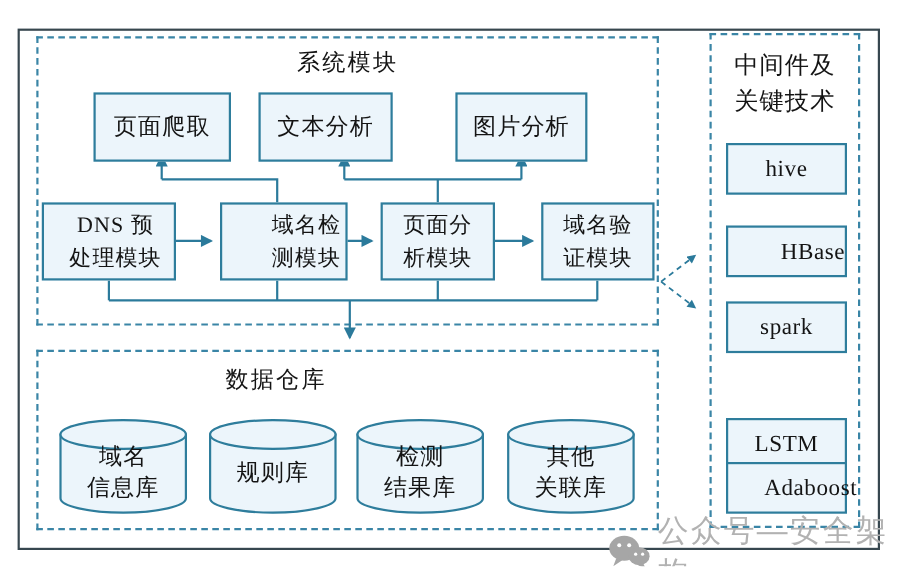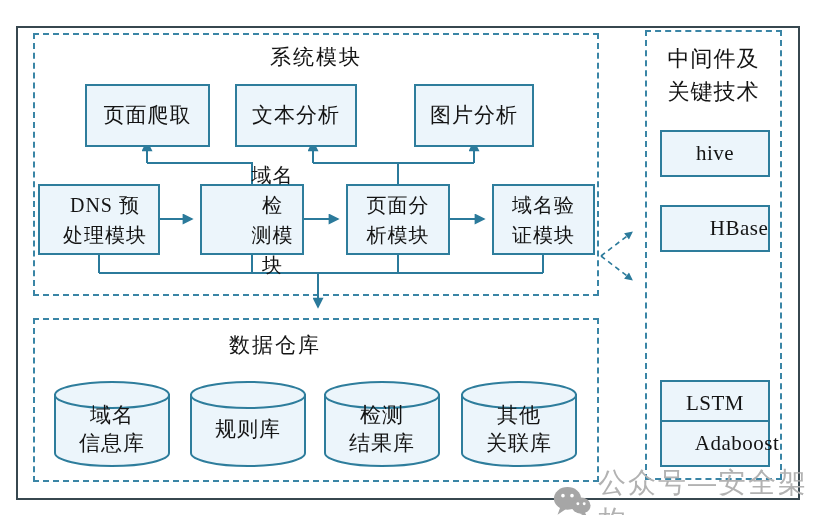--- a/index.html
+++ b/index.html
@@ -15,21 +15,21 @@
   .dash-panel{
     border:2px dashed #3a85a6;box-sizing:border-box;background:transparent;
   }
   #sys-panel{left:33px;top:33px;width:566px;height:263px;}
   #dw-panel{left:33px;top:318px;width:566px;height:164px;}
   #mid-panel{left:645px;top:30px;width:137px;height:450px;}
   .panel-title{
     text-align:center;font-size:21px;letter-spacing:2px;white-space:pre-line;line-height:1.5;
   }
   #sys-title{left:33px;top:42px;width:566px;}
-  #dw-title{left:48px;top:330px;width:454px;}
+  #dw-title{left:24px;top:330px;width:454px;}
   #mid-title{left:645px;top:42px;width:137px;font-size:22px;letter-spacing:1px;}
   .node{
     display:flex;align-items:center;justify-content:center;text-align:center;
     background:#ecf5fb;border:2px solid #2e7d9c;box-sizing:border-box;
     font-size:21px;letter-spacing:1px;white-space:pre-line;line-height:1.5;
   }
   .r1{top:84px;height:63px;}
   .r2{top:184px;height:71px;font-size:20px;}
   .tech{left:660px;width:110px;height:47px;font-size:21px;letter-spacing:0.5px;}
   .cyl-label{
@@ -116,37 +116,38 @@
   <div class="abs panel-title" id="dw-title">数据仓库</div>
   <div class="abs panel-title" id="mid-title">中间件及
 关键技术</div>
 
   <div class="abs node r1" style="left:85px;width:125px;">页面爬取</div>
   <div class="abs node r1" style="left:235px;width:122px;">文本分析</div>
   <div class="abs node r1" style="left:414px;width:120px;">图片分析</div>
 
   <div class="abs node r2" style="left:38px;width:122px;padding-left:12px;">DNS 预
 处理模块</div>
-  <div class="abs node r2" style="left:200px;width:104px;padding-left:41px;">域名检
+  <div class="abs node r2" style="left:200px;width:116px;padding-left:41px;">域名检
 测模块</div>
   <div class="abs node r2" style="left:346px;width:104px;">页面分
 析模块</div>
   <div class="abs node r2" style="left:492px;width:103px;">域名验
 证模块</div>
 
   <div class="abs cyl-label" style="left:55px;">域名
 信息库</div>
   <div class="abs cyl-label" style="left:191px;">规则库</div>
   <div class="abs cyl-label" style="left:325px;">检测
 结果库</div>
   <div class="abs cyl-label" style="left:462px;">其他
 关联库</div>
 
   <div class="abs node tech" style="top:130px;">hive</div>
   <div class="abs node tech" style="top:205px;padding-left:48px;">HBase</div>
+  <div class="abs node tech" style="top:274px;">spark</div>
   <div class="abs node tech" style="top:348px;margin-top:32px;">LSTM</div>
   <div class="abs node tech" style="top:420px;padding-left:44px;">Adaboost</div>
 
   <div class="abs" id="watermark">
     <svg width="42" height="36" viewBox="0 0 42 36">
       <ellipse cx="16" cy="14" rx="15" ry="12.5" fill="#a6a6a6"></ellipse>
       <path d="M8 24 L5 32 L14 26 Z" fill="#a6a6a6"></path>
       <circle cx="11" cy="11" r="2" fill="#ffffff"></circle>
       <circle cx="21" cy="11" r="2" fill="#ffffff"></circle>
       <ellipse cx="31" cy="22" rx="10.5" ry="9" fill="#a6a6a6"></ellipse>

